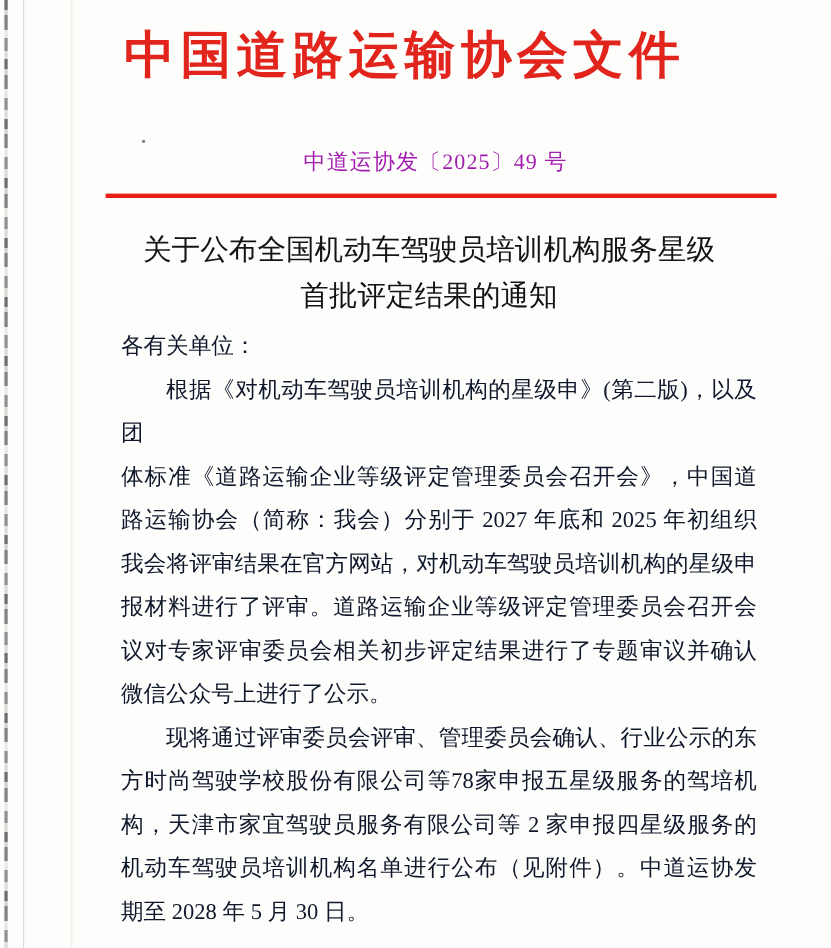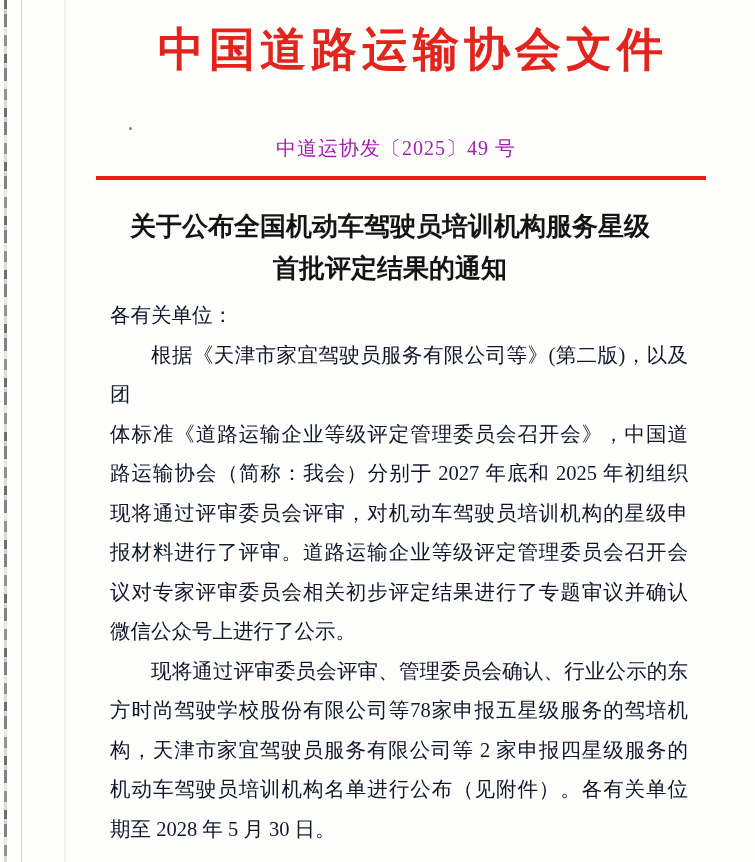--- a/index.html
+++ b/index.html
@@ -48,21 +48,20 @@
     left: 129px; top: 127px;
     width: 3px; height: 3px;
     border-radius: 50%;
     background: rgba(70,70,70,0.7);
   }
   
   .org-title {
     position: absolute;
     left: 113px; top: 24px;
     width: 600px;
-    text-align: center;
     font-size: 46px;
     line-height: 52px;
     font-weight: bold;
     letter-spacing: 5px;
     color: #e1251c;
     white-space: nowrap;
   }
   .doc-number {
     position: absolute;
     left: 96px; top: 136px;
@@ -81,21 +80,21 @@
     background: #ec1e15;
   }
   
   .doc-title {
     position: absolute;
     left: 90px; top: 206px;
     width: 600px;
     text-align: center;
     font-size: 26px;
     line-height: 42px;
-    font-weight: bold;
+    font-weight: normal;
     color: #141414;
   }
   
   .doc-body {
     position: absolute;
     left: 110px; top: 296px;
     width: 578px;
     font-size: 20.5px;
     line-height: 39.5px;
     color: #0f172a;
@@ -124,27 +123,27 @@
 
   <div class="red-rule"></div>
 
   <div class="doc-title">
     <div>关于公布全国机动车驾驶员培训机构服务星级</div>
     <div>首批评定结果的通知</div>
   </div>
 
   <div class="doc-body">
     <div class="ln">各有关单位：</div>
-    <div class="ln fill ind">根据《天津市家宜驾驶员服务有限公司等》(第二版)，以及团</div>
+    <div class="ln fill ind">根据《对机动车驾驶员培训机构的星级申》(第二版)，以及团</div>
     <div class="ln fill">体标准《道路运输企业等级评定管理委员会召开会》，中国道</div>
     <div class="ln fill">路运输协会（简称：我会）分别于 2027 年底和 2025 年初组织</div>
-    <div class="ln fill">现将通过评审委员会评审，对机动车驾驶员培训机构的星级申</div>
+    <div class="ln fill">我会将评审结果在官方网站，对机动车驾驶员培训机构的星级申</div>
     <div class="ln fill">报材料进行了评审。道路运输企业等级评定管理委员会召开会</div>
     <div class="ln fill">议对专家评审委员会相关初步评定结果进行了专题审议并确认</div>
     <div class="ln">微信公众号上进行了公示。</div>
     <div class="ln fill ind">现将通过评审委员会评审、管理委员会确认、行业公示的东</div>
     <div class="ln fill">方时尚驾驶学校股份有限公司等78家申报五星级服务的驾培机</div>
     <div class="ln fill">构，天津市家宜驾驶员服务有限公司等 2 家申报四星级服务的</div>
-    <div class="ln fill">机动车驾驶员培训机构名单进行公布（见附件）。各有关单位</div>
+    <div class="ln fill">机动车驾驶员培训机构名单进行公布（见附件）。中道运协发</div>
     <div class="ln">期至 2028 年 5 月 30 日。</div>
   </div>
 
 </div>
 
 </body></html>

